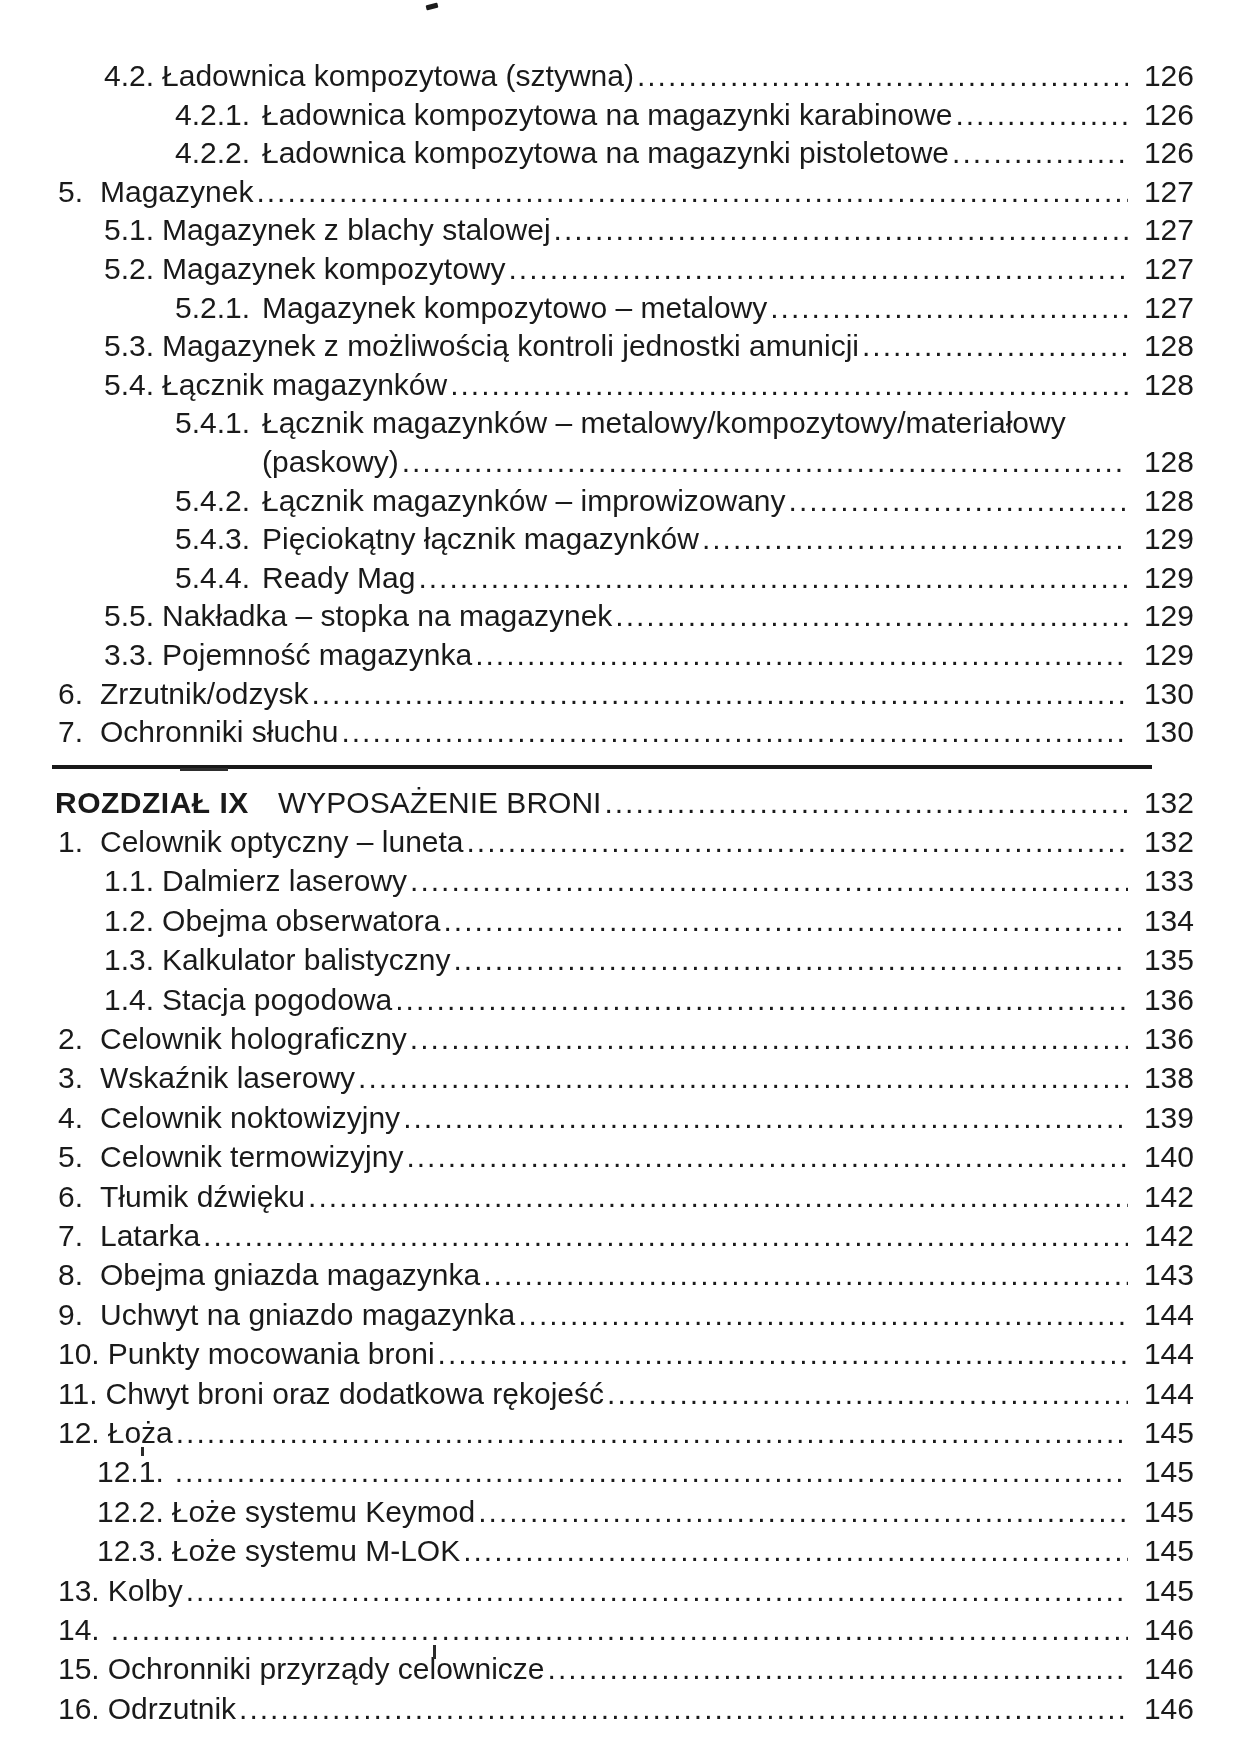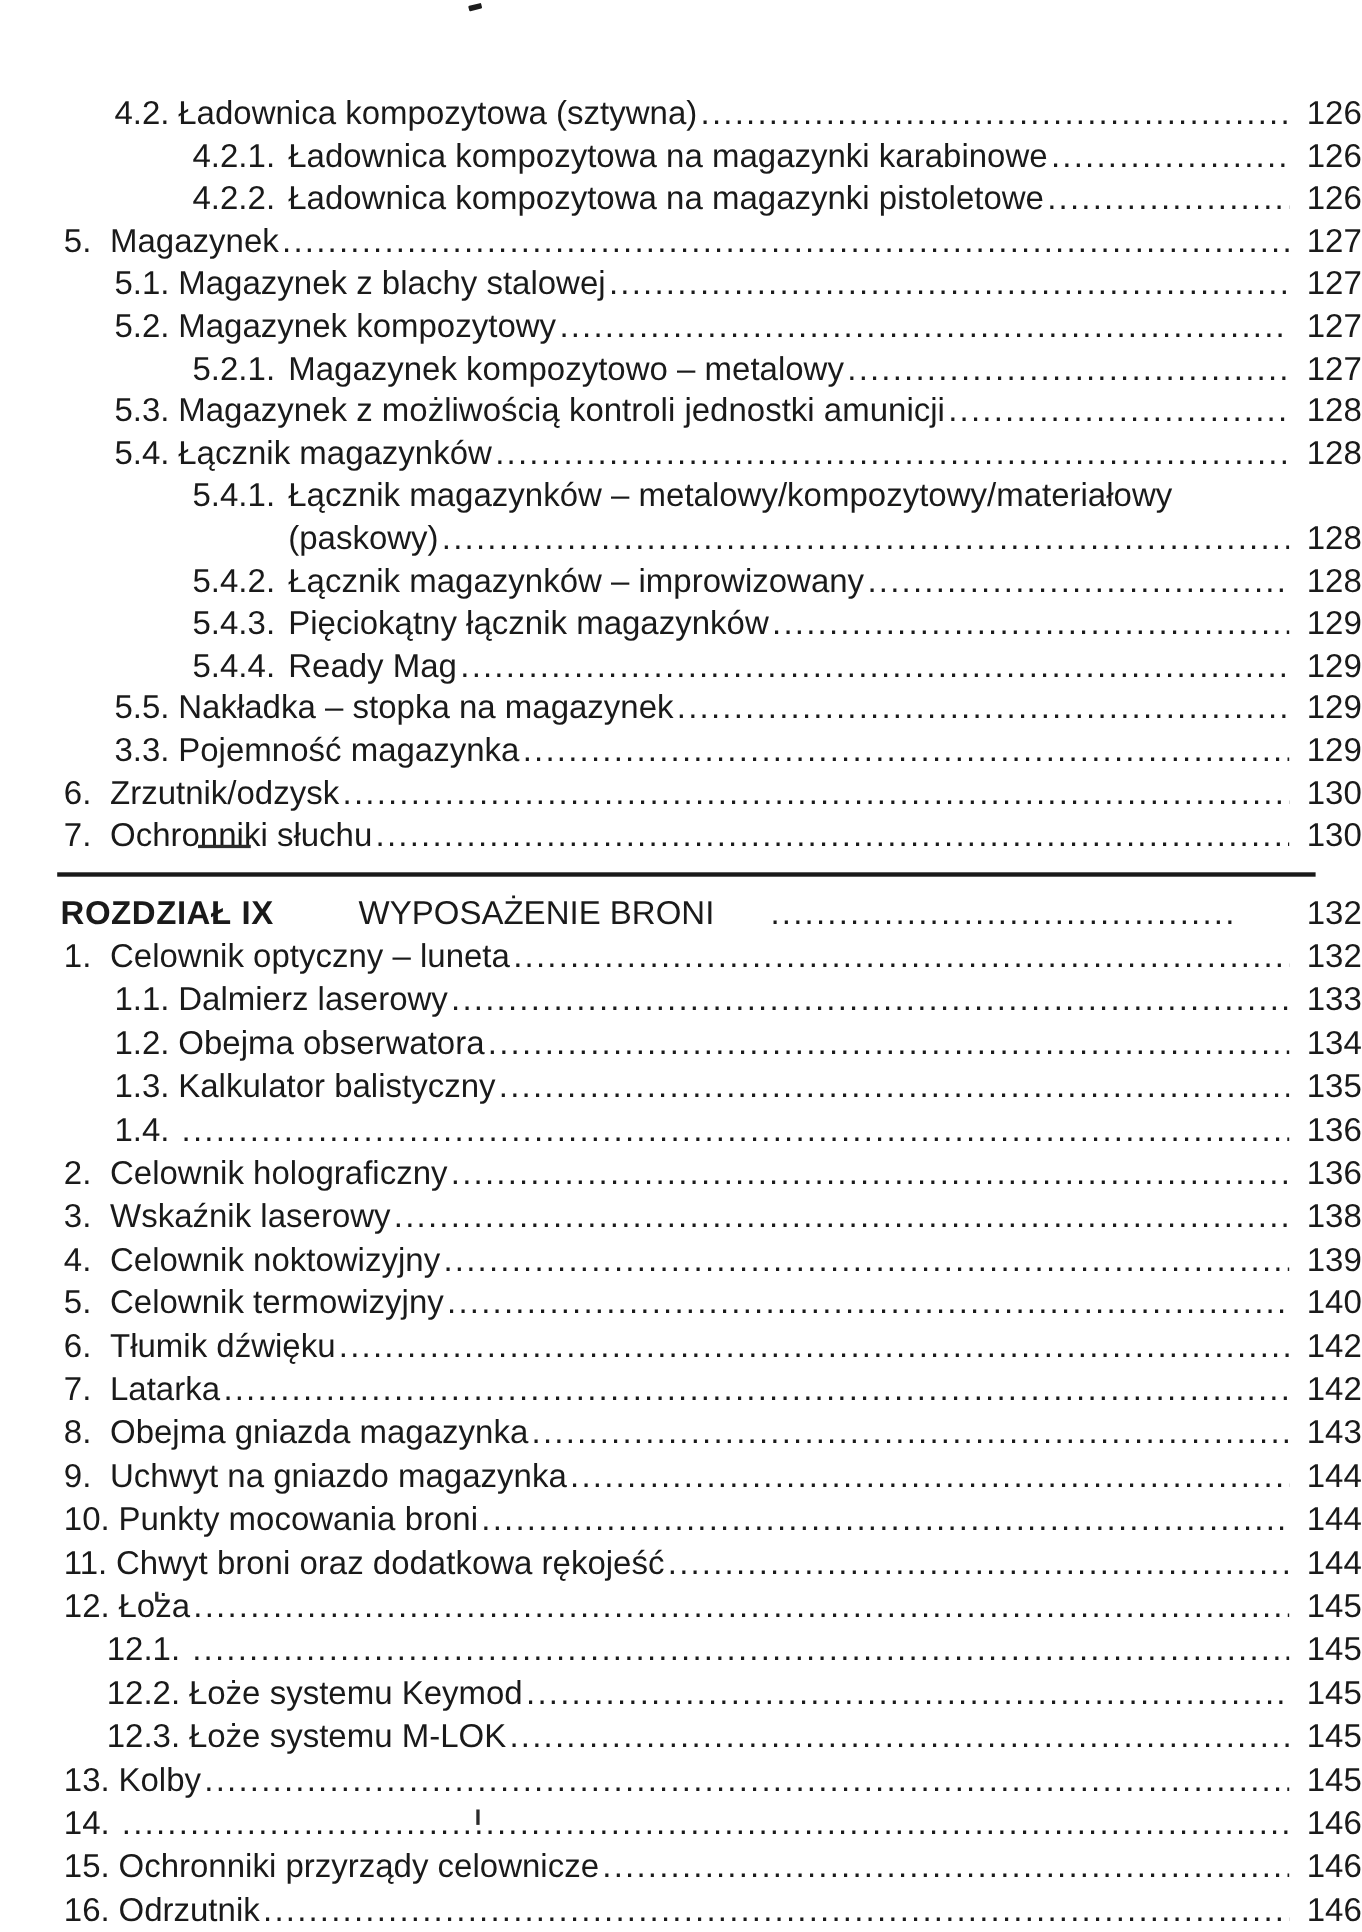--- a/index.html
+++ b/index.html
@@ -10,22 +10,22 @@
   body {
     position: relative;
     width: 1238px;
     height: 1756px;
     font-family: "Liberation Sans", "DejaVu Sans", sans-serif;
     color: #1a1a1a;
     overflow: hidden;
   }
   .toc {
     padding-top: 57px;
+    padding-right: 44px;
     font-size: 30px;
-    margin-top: 28px;
   }
   .row {
     display: flex;
     align-items: baseline;
     height: 38.6px;
     line-height: 38.6px;
     white-space: nowrap;
   }
   .sec-b .row { height: 39.4px; line-height: 39.4px; }
   .num { flex: 0 0 auto; padding-right: 8px; }
@@ -49,21 +49,21 @@
   .page {
     flex: 0 0 auto;
     min-width: 62px;
     text-align: right;
   }
   .divider {
     border: none;
     border-top: 4px solid #191919;
     margin: 13px 42px 0 52px;
   }
-  .chapter { margin-top: 14px; gap: 48px; }
+  .chapter { margin-top: 14px; }
   .artifact { position: absolute; background: #1c1c1c; }
   #art-top   { left: 426px; top: 4px;    width: 12px; height: 5px; transform: rotate(-14deg); border-radius: 1px; }
   #art-blob  { left: 180px; top: 768px;  width: 48px; height: 3px; background: #2e2e2e; }
   #art-loza  { left: 141px; top: 1447px; width: 3px;  height: 9px;  background: #2a2a2a; }
   #art-zamka { left: 433px; top: 1645px; width: 3px;  height: 14px; background: #2a2a2a; }
 </style>
 </head>
 <body>
 
 <div class="toc">
@@ -230,20 +230,21 @@
 
     <div class="row lvl2">
       <span class="num">1.3.</span>
       <span class="title">Kalkulator balistyczny</span>
       <span class="leader"></span>
       <span class="page">135</span>
     </div>
 
     <div class="row lvl2">
       <span class="num">1.4.</span>
+      <span class="title">Stacja pogodowa</span>
       <span class="leader"></span>
       <span class="page">136</span>
     </div>
 
     <div class="row lvl1">
       <span class="num">2.</span>
       <span class="title">Celownik holograficzny</span>
       <span class="leader"></span>
       <span class="page">136</span>
     </div>

